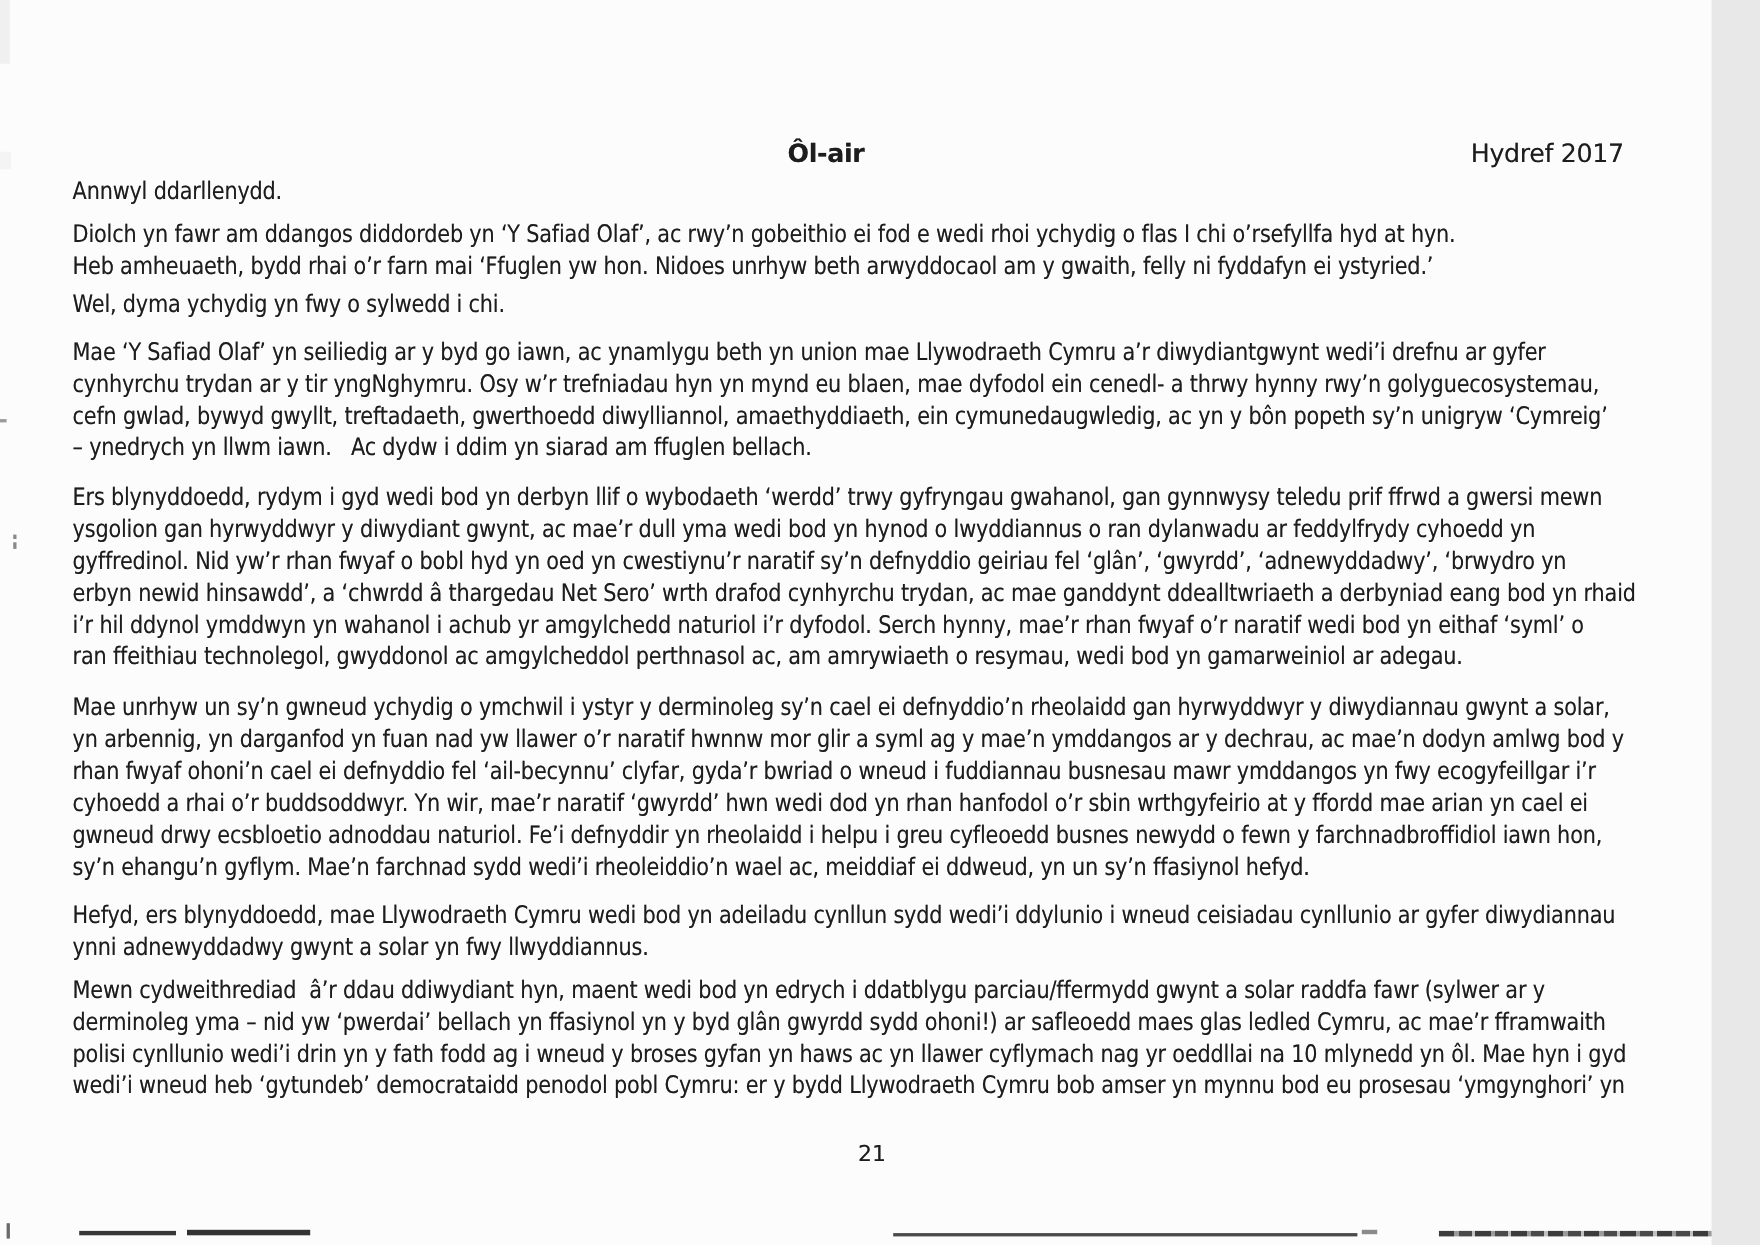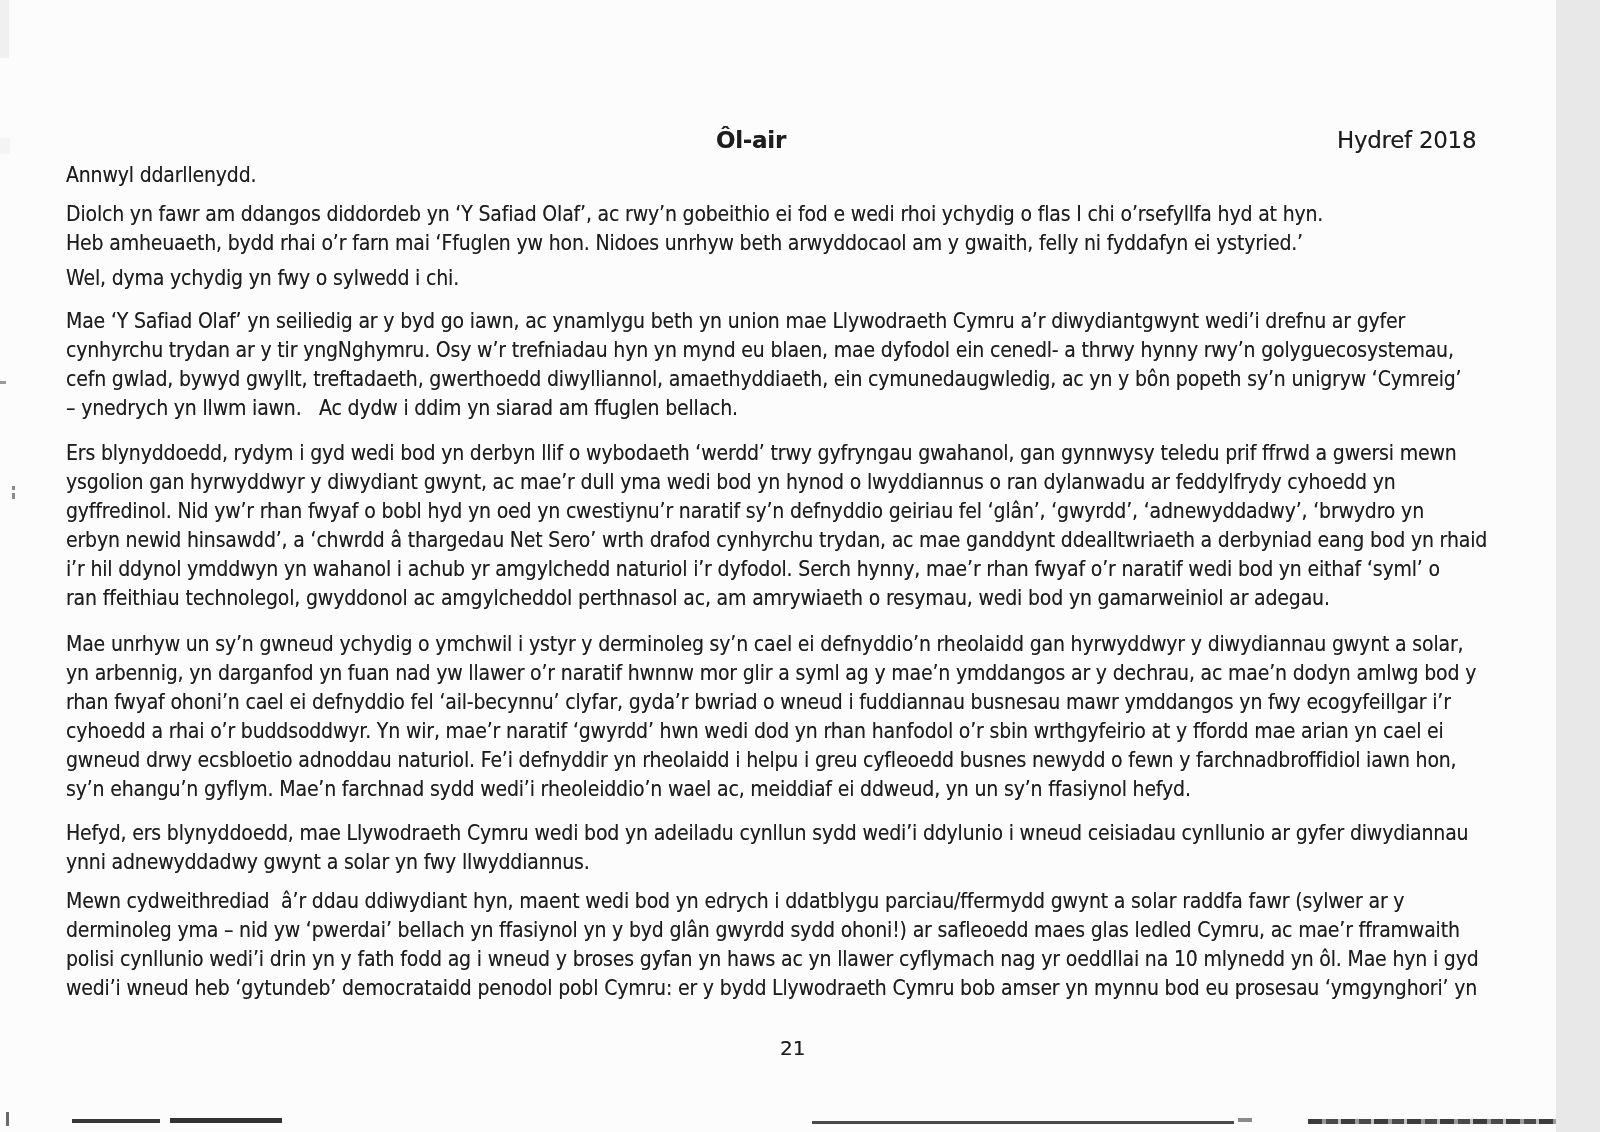--- a/index.html
+++ b/index.html
@@ -42,21 +42,21 @@
     background:repeating-linear-gradient(90deg,
       #3c3c3c 0 14px,#9a9a9a 14px 18px,#4a4a4a 18px 30px,#c0c0c0 30px 33px);
   }
 </style>
 </head>
 <body>
 
 <div class="page">
 
   <div class="hdr-title">Ôl-air</div>
-  <div class="hdr-date">Hydref 2018</div>
+  <div class="hdr-date">Hydref 2017</div>
 
   <div class="para" style="top:160px">
     <div class="line">Annwyl ddarllenydd.</div>
   </div>
 
   <div class="para" style="top:199px">
     <div class="line">Diolch yn fawr am ddangos diddordeb yn ‘Y Safiad Olaf’, ac rwy’n gobeithio ei fod e wedi rhoi ychydig o flas I chi o’rsefyllfa hyd at hyn.</div>
     <div class="line">Heb amheuaeth, bydd rhai o’r farn mai ‘Ffuglen yw hon. Nidoes unrhyw beth arwyddocaol am y gwaith, felly ni fyddafyn ei ystyried.’</div>
   </div>
 

